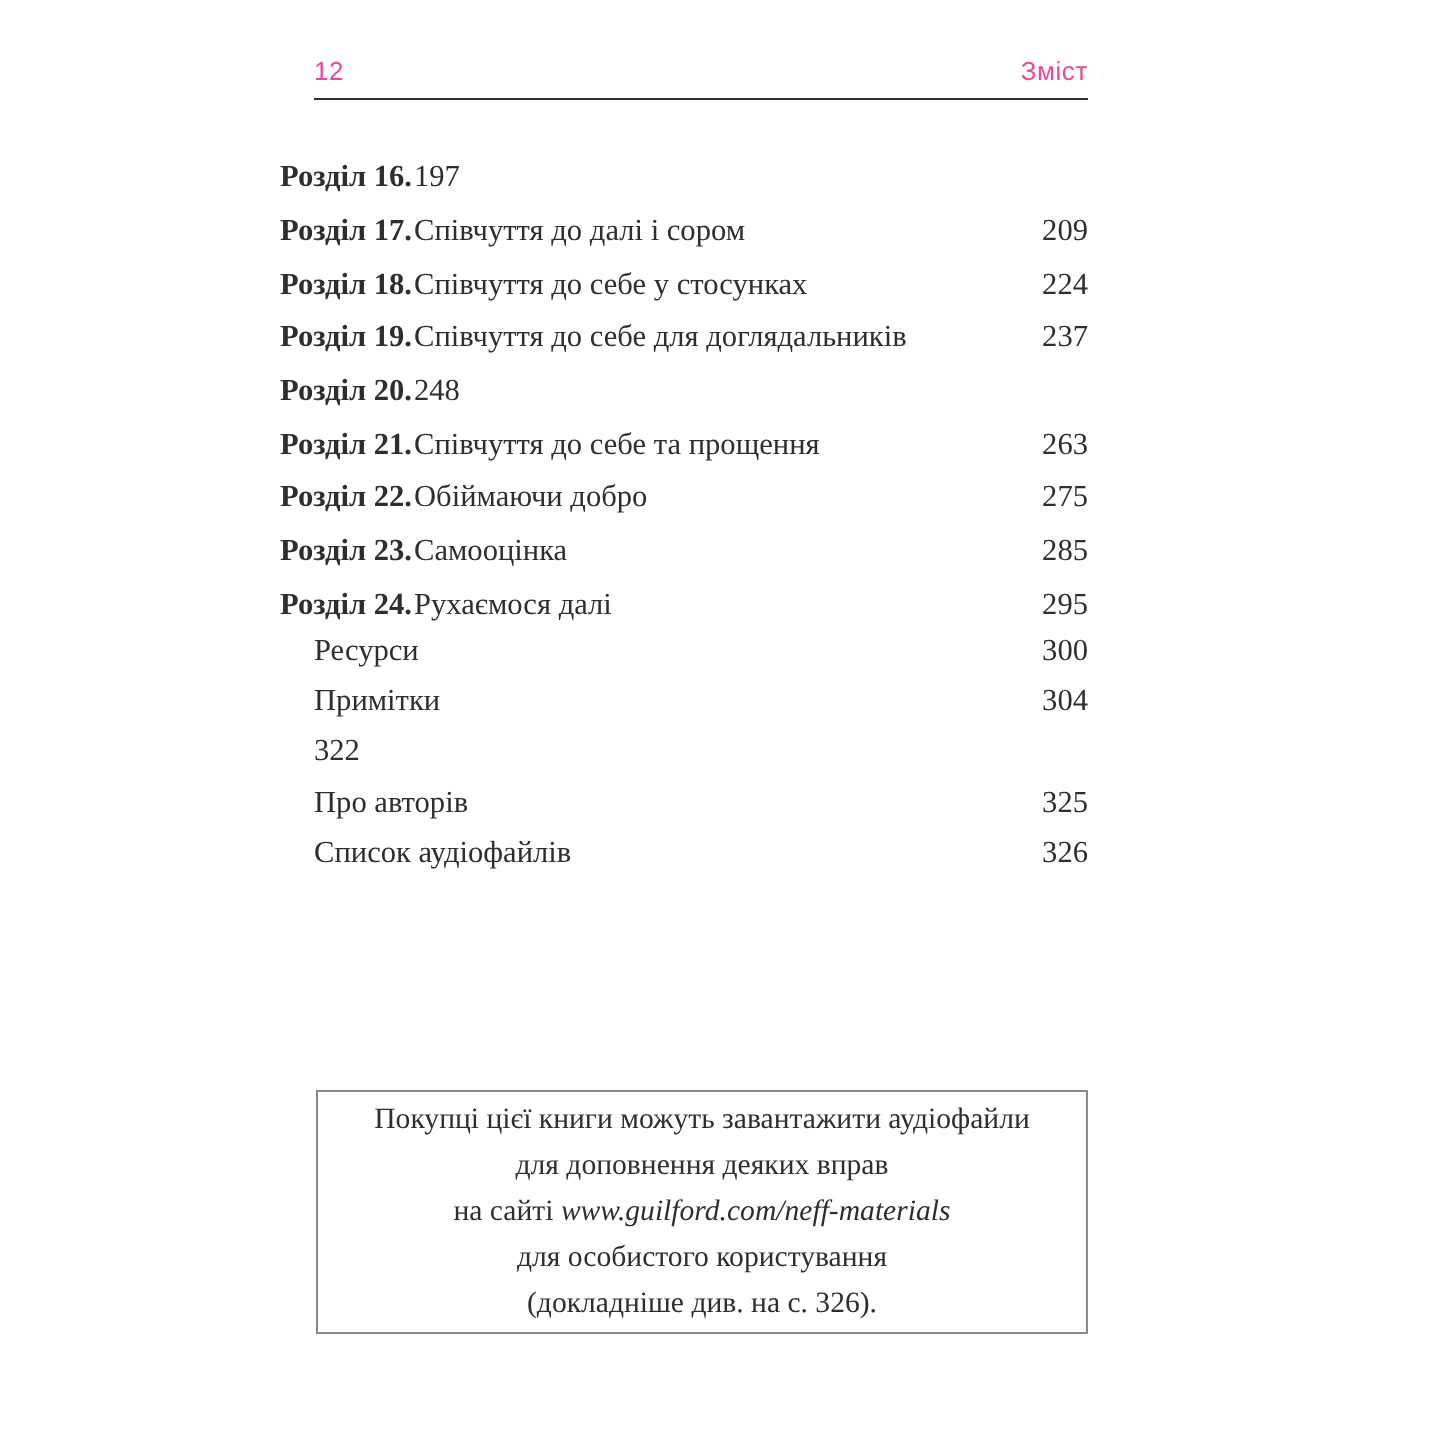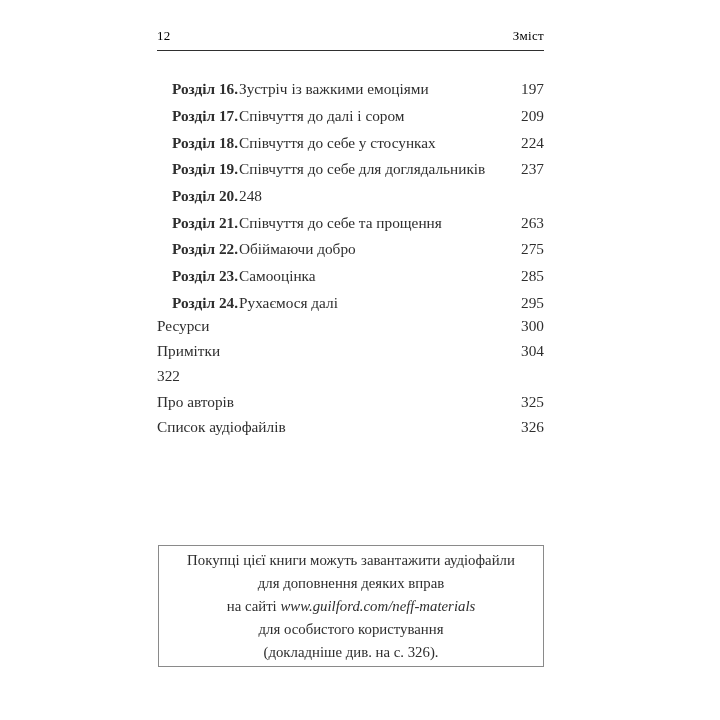--- a/index.html
+++ b/index.html
@@ -18,31 +18,31 @@
   }
   
   .header {
     position: absolute;
     left: 157px;
     right: 176px;
     top: 28px;
     display: flex;
     justify-content: space-between;
     align-items: flex-end;
-    font-family: Liberation Serif, serif;
+    font-family: Liberation Sans, sans-serif;
     font-size: 13px;
     letter-spacing: 0.3px;
-    color: #000000;
+    color: #ec4899;
     padding-bottom: 6px;
     border-bottom: 1.2px solid #2f2f2f;
   }
   
   .chapters {
     position: absolute;
-    left: 172px;
+    left: 140px;
     right: 176px;
     top: 76px;
   }
   .chap-row {
     display: flex;
     align-items: center;
     height: 26.7px;
     font-size: 15.3px;
     white-space: nowrap;
   }
@@ -102,21 +102,20 @@
 <div class="page">
 
   <div class="header">
     <span>12</span>
     <span>Зміст</span>
   </div>
 
   <div class="chapters">
     <div class="chap-row">
       <span class="chap-label">Розділ 16.</span>
-      <span class="chap-title">Зустріч із важкими емоціями</span>
       <span class="chap-page">197</span>
     </div>
     <div class="chap-row">
       <span class="chap-label">Розділ 17.</span>
       <span class="chap-title">Співчуття до далі і сором</span>
       <span class="chap-page">209</span>
     </div>
     <div class="chap-row">
       <span class="chap-label">Розділ 18.</span>
       <span class="chap-title">Співчуття до себе у стосунках</span>

